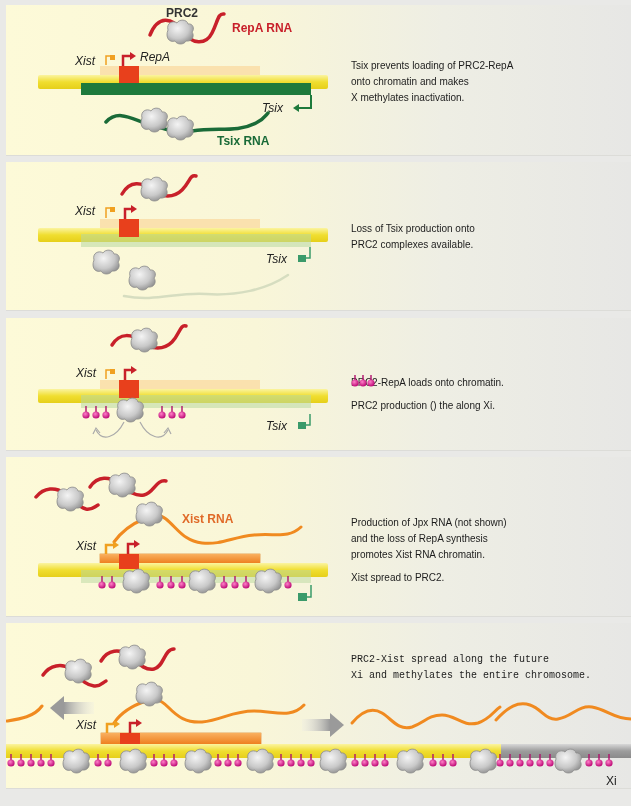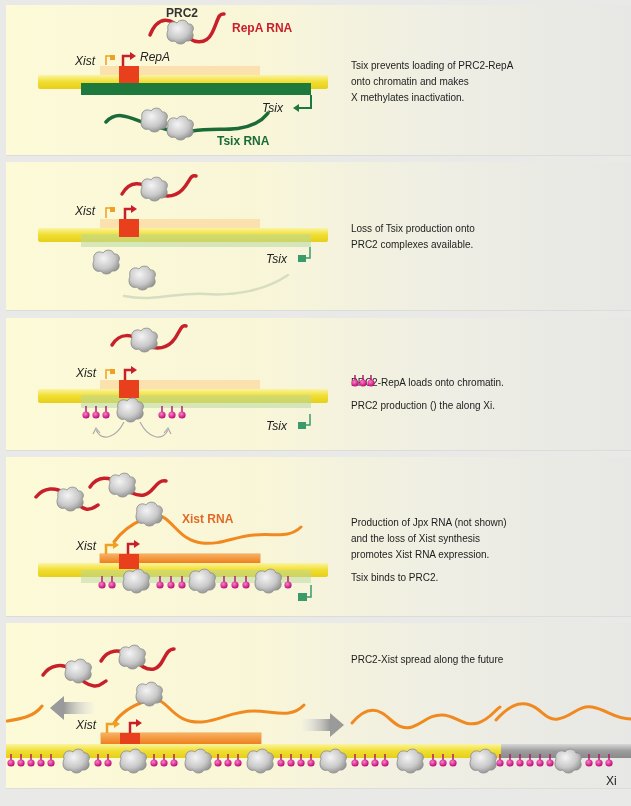--- a/index.html
+++ b/index.html
@@ -212,24 +212,24 @@
       <use href="#meth" x="282" y="128"></use>
     </g>
     <use href="#prc2" x="130" y="124"></use>
     <use href="#prc2" x="196" y="124"></use>
     <use href="#prc2" x="262" y="124"></use>
     <rect x="292" y="136" width="9" height="8" fill="#3a9a6a"></rect>
     <path d="M301,140 L305,140 L305,128" fill="none" stroke="#3a9a6a" stroke-width="1.5"></path>
   </svg>
   <div class="caption" style="top:58px;">
     <p>Production of Jpx RNA (not shown)</p>
-    <p>and the loss of Xist synthesis</p>
-    <p>promotes Xist RNA expression.</p>
+    <p>and the loss of RepA synthesis</p>
+    <p>promotes Xist RNA chromatin.</p>
     <div class="gap"></div>
-    <p>Tsix binds to PRC2.</p>
+    <p>Xist spread to PRC2.</p>
   </div>
 </div>
 
 <div class="panel" style="top:623px;height:165px;">
   <svg width="625" height="165">
     <path d="M37,52 C44,42 56,40 64,46 C72,52 78,62 88,63 C94,64 96,60 100,58" fill="none" stroke="#c8202a" stroke-width="3.5" stroke-linecap="round"></path>
     <use href="#prc2" x="72" y="48"></use>
     <path d="M95,38 C102,26 114,26 122,32 C130,38 138,48 148,46 C158,44 158,26 168,26" fill="none" stroke="#c8202a" stroke-width="3.5" stroke-linecap="round"></path>
     <use href="#prc2" x="126" y="34"></use>
 
@@ -299,16 +299,17 @@
     <use href="#prc2" x="70" y="138"></use>
     <use href="#prc2" x="127" y="138"></use>
     <use href="#prc2" x="192" y="138"></use>
     <use href="#prc2" x="254" y="138"></use>
     <use href="#prc2" x="327" y="138"></use>
     <use href="#prc2" x="404" y="138"></use>
     <use href="#prc2" x="477" y="138"></use>
     <use href="#prc2" x="562" y="138"></use>
     <text x="600" y="162" font-size="12" fill="#222" class="lbl">Xi</text>
   </svg>
-  <div class="caption" style="top:29px;">
+  <div class="caption" style="top:29px;font-family:Liberation Mono, monospace;">
     <p>PRC2-Xist spread along the future</p>
+    <p>Xi and methylates the entire chromosome.</p>
   </div>
 </div>
 
 </body></html>

